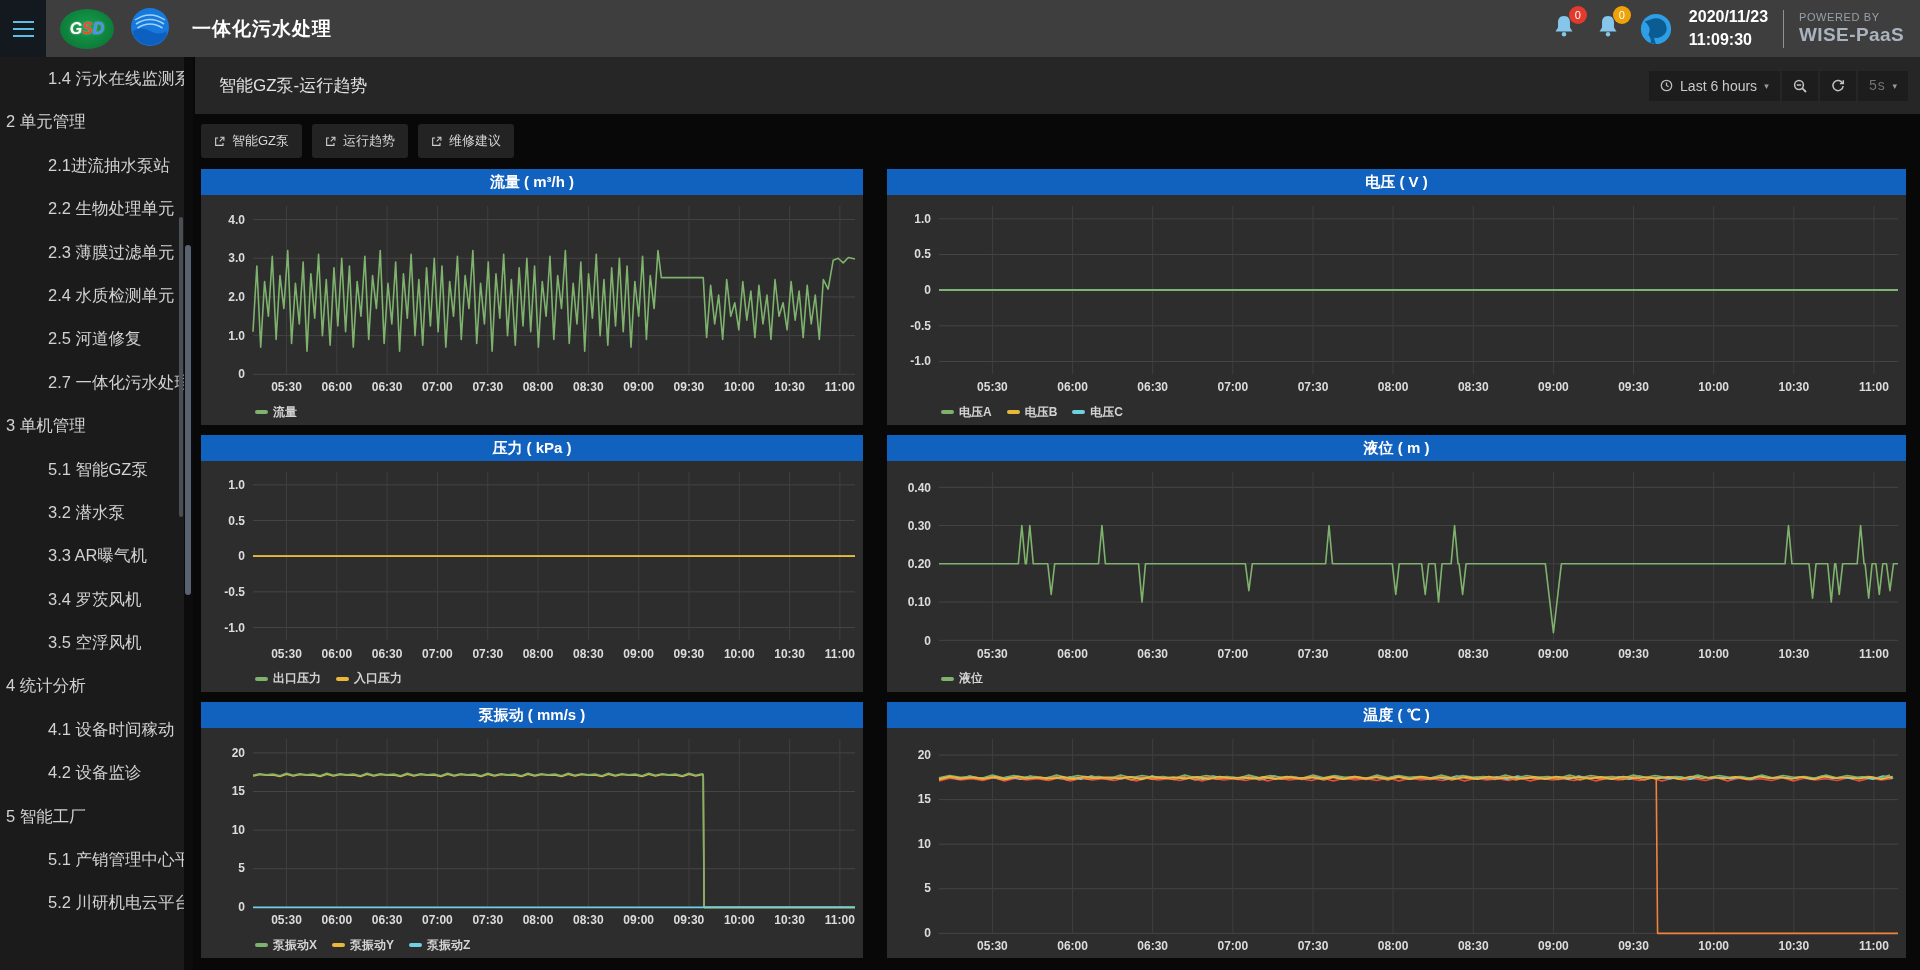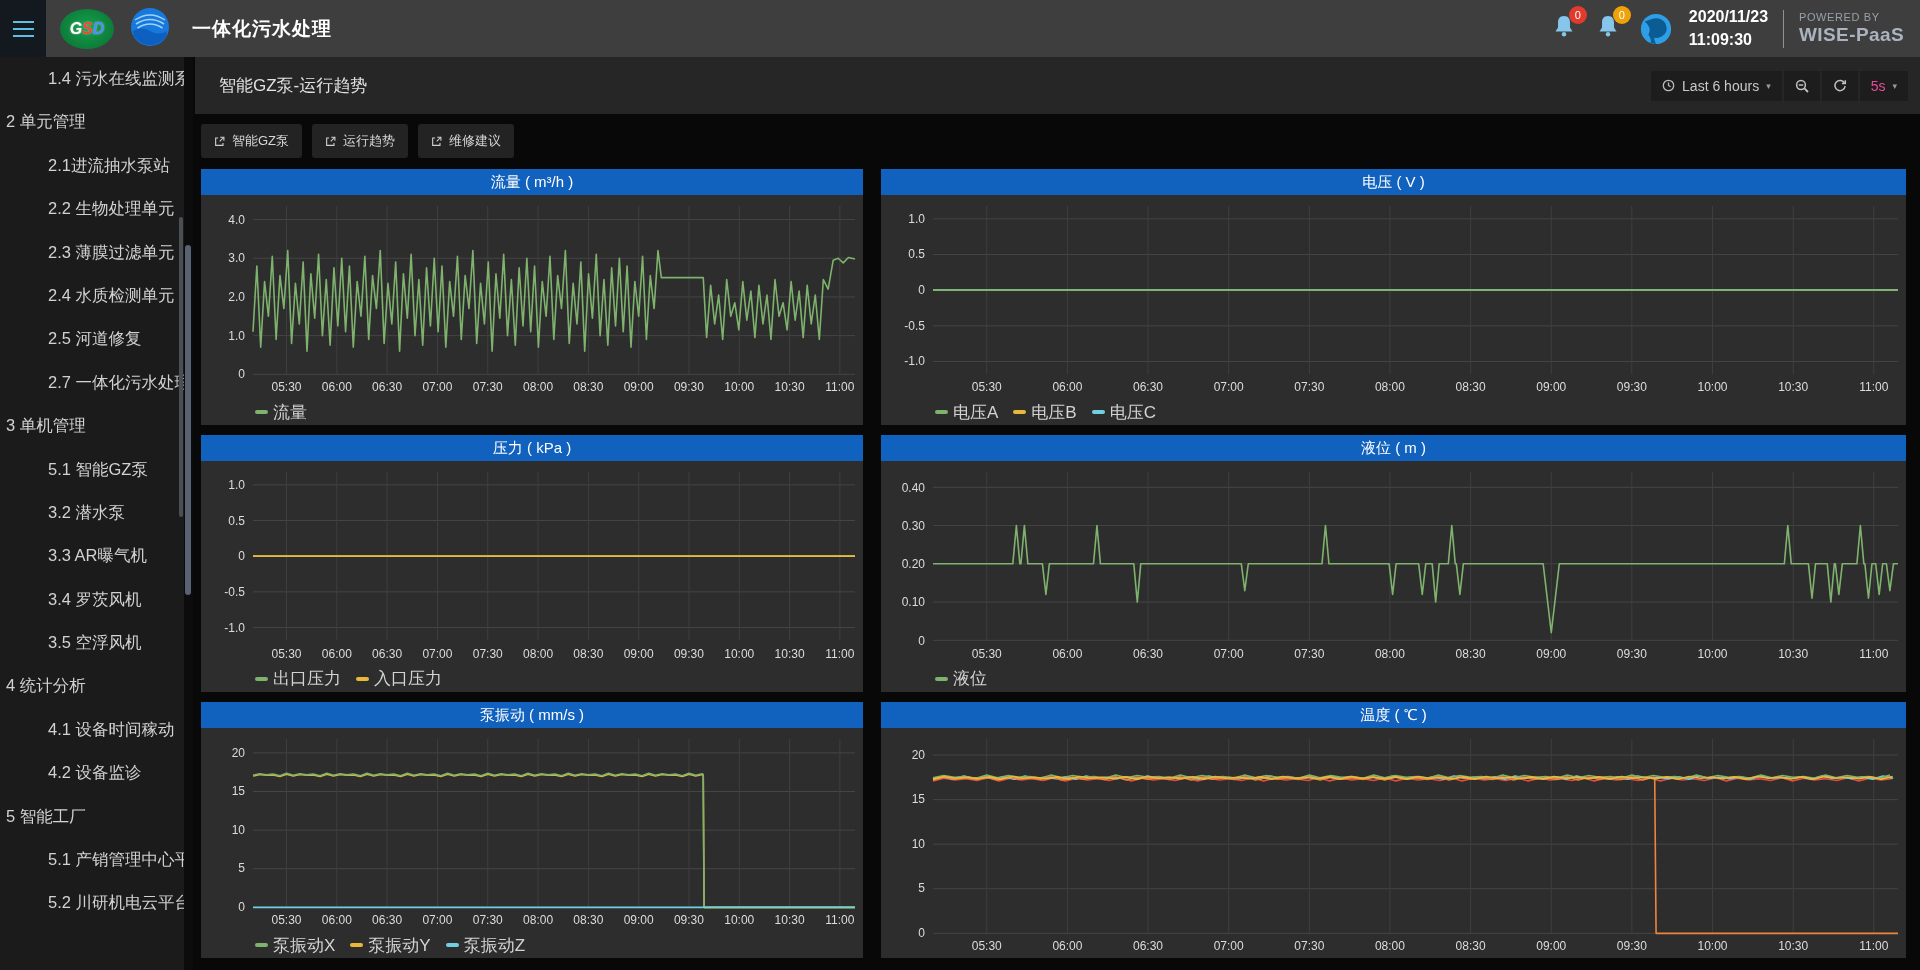--- a/index.html
+++ b/index.html
@@ -43,41 +43,41 @@
   .rail { width:9px; background:#0c0c0c; position:relative; flex:0 0 9px; }
   .rail-thumb { position:absolute; left:1px; top:188px; width:6px; height:350px; background:#596270; border-radius:3px; }
   .main { flex:1; min-width:0; display:flex; flex-direction:column; background:#080808; padding-left:2px; }
   
   .main-header { flex:0 0 57px; background:#262626; display:flex; align-items:center; padding:0 12px 0 24px; }
   .page-title { font-size:17px; color:#e2e2e2; }
   .toolbar { margin-left:auto; display:flex; gap:2px; align-items:center; }
   .tb-btn { display:flex; align-items:center; gap:7px; background:#1d1d1d; height:30px;
             padding:0 11px; color:#c9c9c9; font-size:14px; cursor:pointer; }
   .caret { font-size:9px; color:#9a9a9a; }
-  .interval { color:#ec4899; }
+  .interval { color:#737373;font-family:Liberation Mono, monospace; }
   
   .btn-row { display:flex; gap:10px; padding:10px 0 9px 6px; align-items:center; }
   .act-btn { display:flex; align-items:center; gap:7px; background:#232323; border:none;
              color:#d8d8d8; font-size:13px; padding:8px 13px; border-radius:3px; cursor:pointer;
              font-family:inherit; }
   
   .grid { flex:1; min-height:0; display:grid; grid-template-columns:662px 1fr;
-          grid-template-rows:repeat(3,1fr); gap:10px 18px; padding:2px 14px 12px 6px; }
+          grid-template-rows:repeat(3,1fr); gap:10px 24px; padding:2px 14px 12px 6px;font-weight:bold; }
   .panel { min-height:0; display:flex; flex-direction:column; background:#2d2d2d; overflow:hidden; }
   .panel-head { flex:0 0 26px; background:#1161be; color:#ffffff; text-align:center;
                 font-size:15px; line-height:26px; cursor:pointer; }
   .plot { flex:1; position:relative; }
   .axes { position:absolute; left:52px; right:8px; top:11px; bottom:25px; }
   .axes svg { position:absolute; inset:0; width:100%; height:100%; display:block; overflow:visible; }
   .ylab { position:absolute; right:calc(100% + 8px); transform:translateY(-50%);
           font-size:12px; color:#dcdcdc; white-space:nowrap; }
   .xlab { position:absolute; top:calc(100% + 6px); transform:translateX(-50%);
           font-size:12px; color:#dcdcdc; white-space:nowrap; }
   .legend { flex:0 0 26px; display:flex; align-items:center; gap:15px; padding-left:54px;
-            font-size:17px; color:#d3d3d3; overflow:hidden; }
+            font-size:12px; color:#d3d3d3; overflow:hidden; }
   .leg-item { display:flex; align-items:center; cursor:pointer; white-space:nowrap; }
   .dash { display:inline-block; width:13px; height:4px; border-radius:2px; margin-right:5px; }
 </style>
 </head>
 <body>
 
 <div class="header">
   <div class="burger">
     <i></i>
       <i></i>

